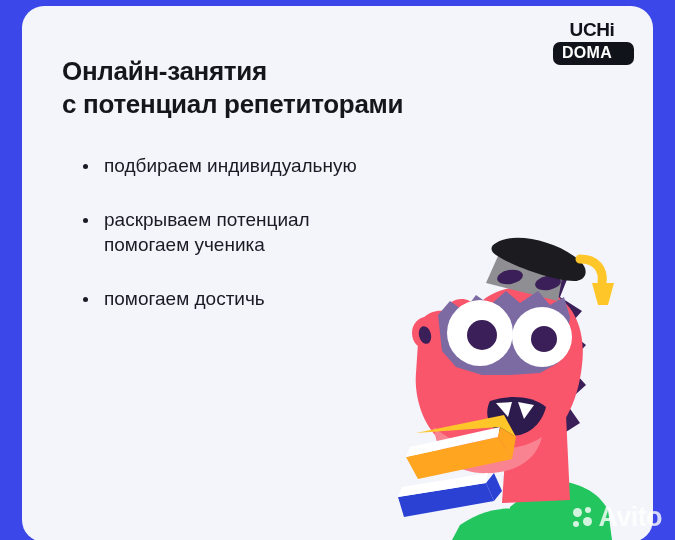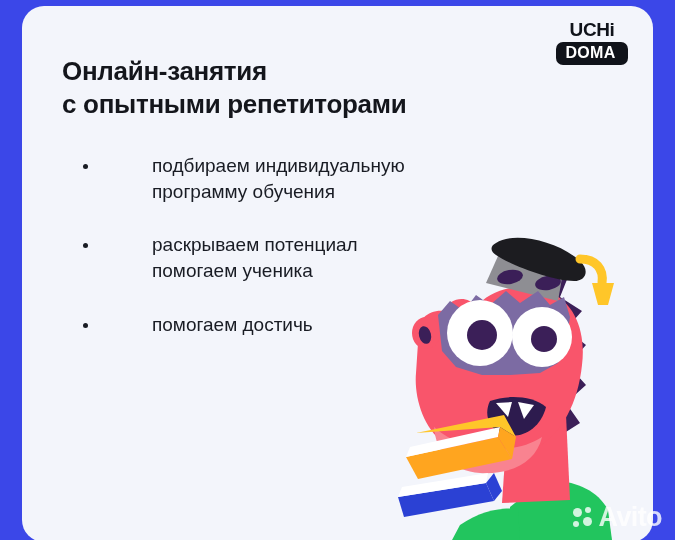--- a/index.html
+++ b/index.html
@@ -49,21 +49,21 @@
     letter-spacing: -0.4px;
     color: #10131a;
     line-height: 1.05;
   }
   #logo-doma-wrap {
     margin-top: 2px;
     display: inline-block;
     background: #10131a;
     color: #ffffff;
     border-radius: 7px;
-    padding: 2px 12px 3px 9px;
+    padding: 2px 22px 3px 9px;
     font-size: 16px;
     font-weight: bold;
     letter-spacing: 0.3px;
     line-height: 1.1;
   }
 
   
   #headline {
     position: absolute;
     left: 40px;
@@ -95,21 +95,21 @@
   .bullet:last-child { margin-bottom: 0; }
   .bullet-dot {
     position: absolute;
     left: 5px;
     top: 11px;
     width: 5px;
     height: 5px;
     border-radius: 50%;
     background: #191c24;
   }
-  .bullet-line { display: block; white-space: nowrap; margin-left: 48px; }
+  .bullet-line { display: block; white-space: nowrap; }
 
   
   #mascot {
     position: absolute;
     left: 390px;
     top: 225px;
     width: 285px;
     height: 315px;
   }
   #mascot svg { display: block; }
@@ -154,29 +154,28 @@
 
   <div id="card">
 
     <div id="logo">
       <div id="logo-uchi">UCHi</div>
       <div id="logo-doma-wrap">DOMA</div>
     </div>
 
     <h1 id="headline">
       <span class="hl-line">Онлайн-занятия</span>
-      <span class="hl-line">с опытными репетиторами</span>
+      <span class="hl-line">с потенциал репетиторами</span>
     </h1>
 
     <div id="bullets">
 
       <div class="bullet">
         <span class="bullet-dot"></span>
         <span class="bullet-line">подбираем индивидуальную</span>
-        <span class="bullet-line">программу обучения</span>
       </div>
 
       <div class="bullet">
         <span class="bullet-dot"></span>
         <span class="bullet-line">раскрываем потенциал</span>
         <span class="bullet-line">помогаем ученика</span>
       </div>
 
       <div class="bullet">
         <span class="bullet-dot"></span>

